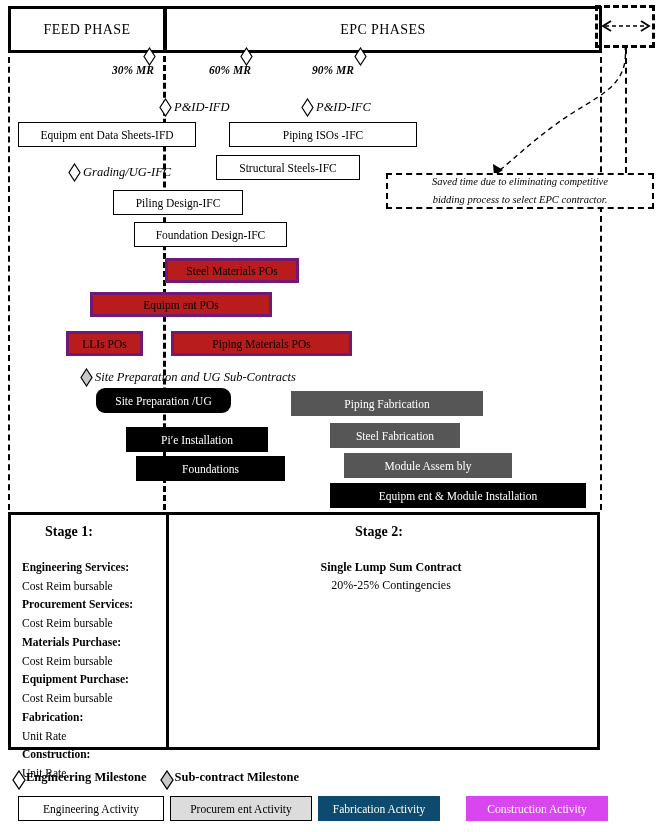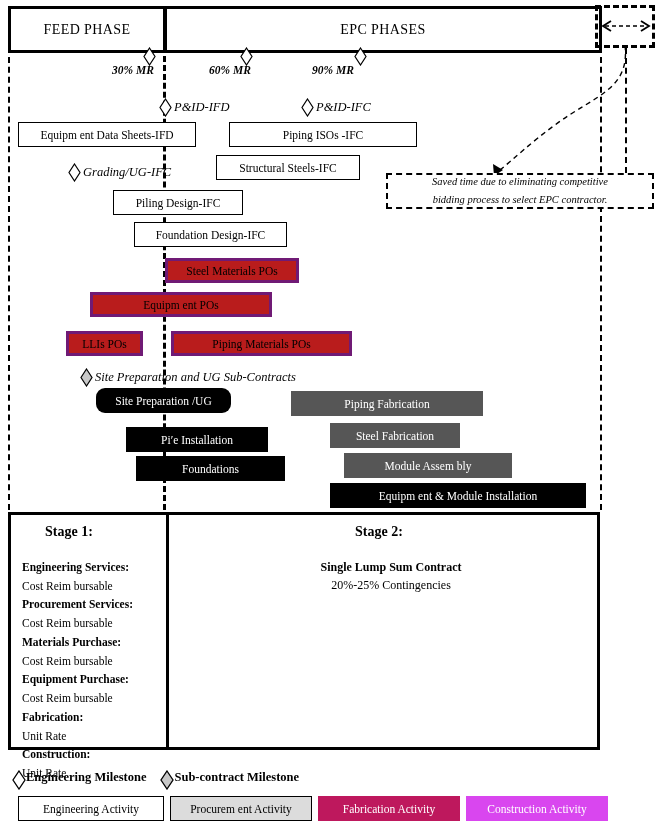--- a/index.html
+++ b/index.html
@@ -73,21 +73,21 @@
 
   
   #legend-ms{position:absolute;left:12px;top:770px;display:flex;
              align-items:flex-start;font-size:12.5px;font-weight:bold;}
   #legend-ms .gap{width:14px;}
   .legend-box{position:absolute;top:796px;height:25px;box-sizing:border-box;
               display:flex;align-items:center;justify-content:center;
               font-size:11.5px;}
   #lg-eng{left:18px;width:146px;background:#fff;border:1px solid #000;color:#000;}
   #lg-proc{left:170px;width:142px;background:#dcdcdc;border:1px solid #000;color:#000;}
-  #lg-fab{left:318px;width:142px;background:#be185d;color:#fff;}
+  #lg-fab{left:318px;width:122px;background:#0c4a6e;color:#fff;}
   #lg-con{left:466px;width:142px;background:#d946ef;color:#fff;}
 </style>
 </head>
 <body>
 
 <div class="stage">
 
   <div class="phase-box" id="phase-feed">FEED PHASE</div>
   <div class="phase-box" id="phase-epc">EPC PHASES</div>
 

